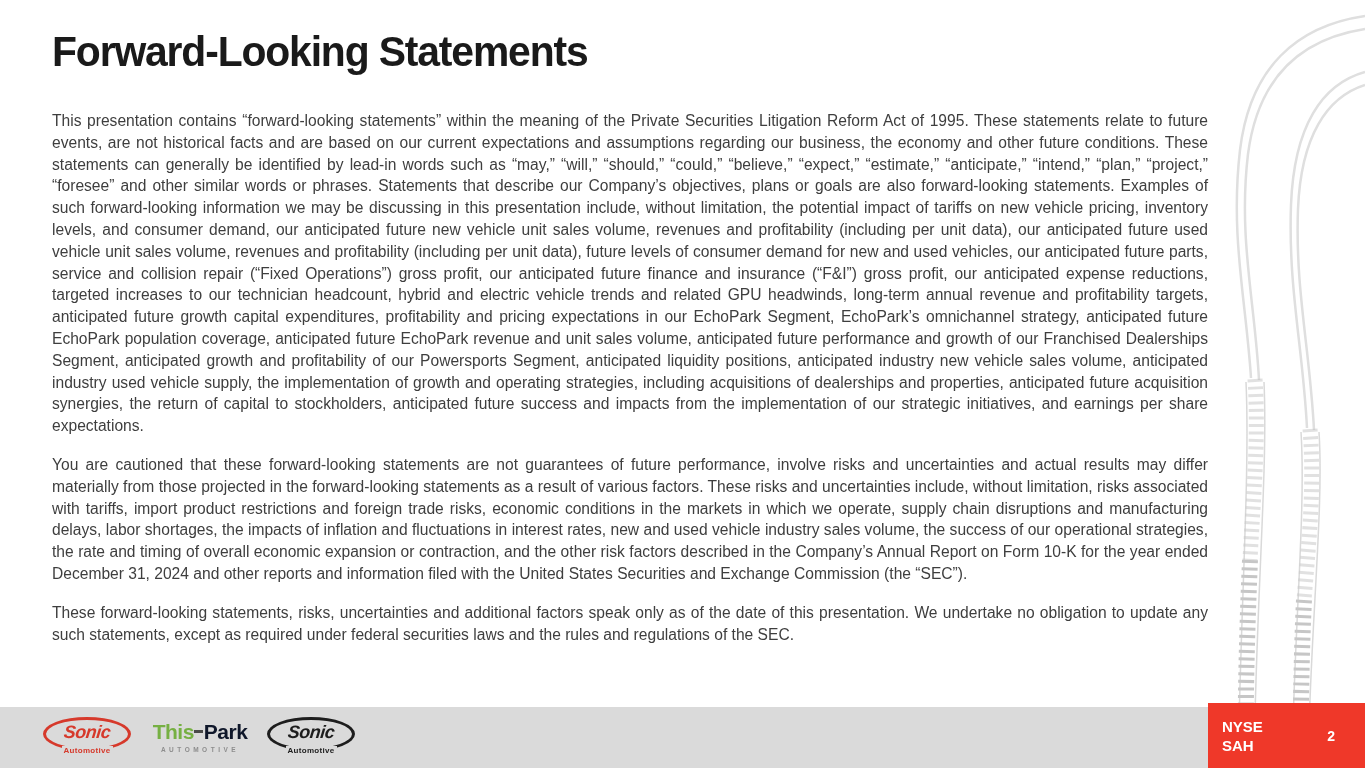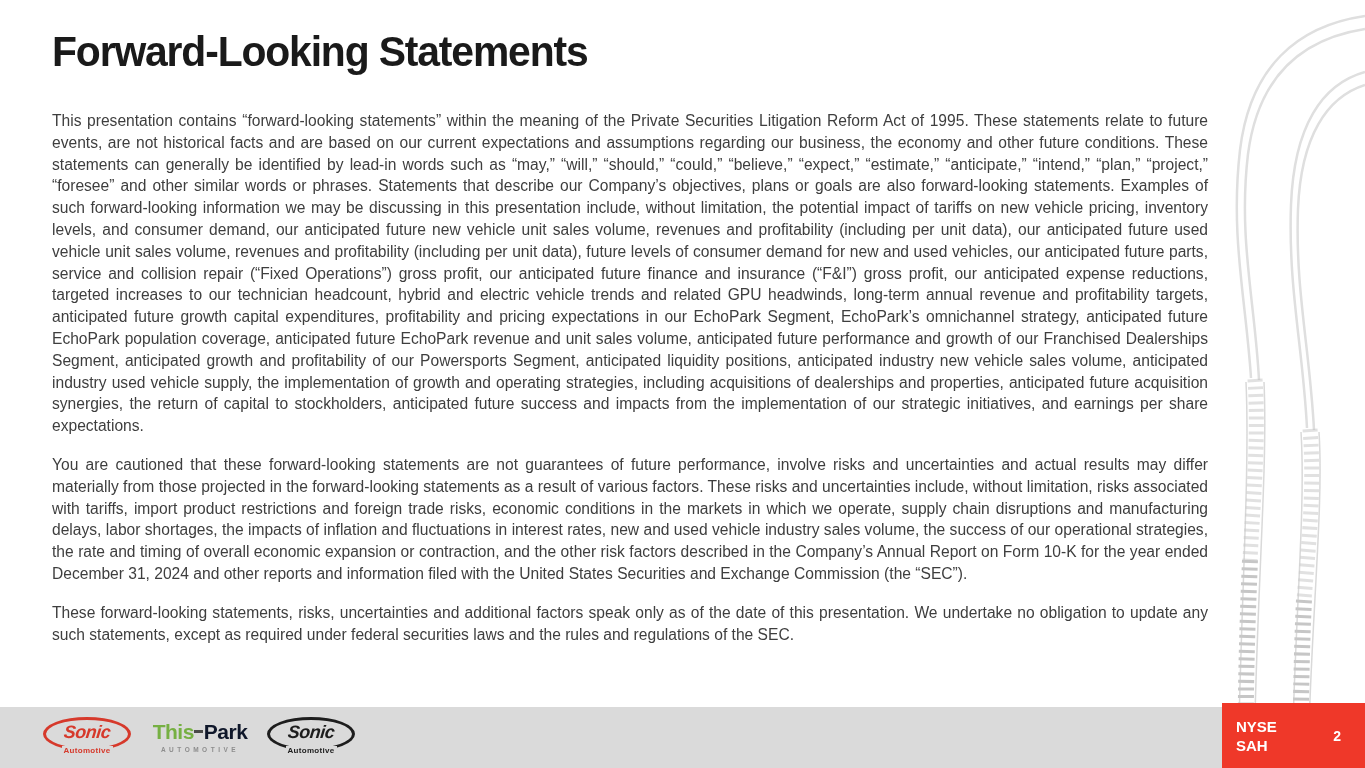--- a/index.html
+++ b/index.html
@@ -146,28 +146,28 @@
     font-weight: 600;
     letter-spacing: 3.5px;
     color: #8d8d8d;
   }
 
   
   .ticker-badge {
     position: absolute;
     right: 0;
     bottom: 0;
-    width: 143px;
+    width: 157px;
     height: 65px;
     background: #ef3829;
     color: #ffffff;
     display: flex;
     align-items: center;
     justify-content: space-between;
-    padding: 0 24px 0 14px;
+    padding: 0 30px 0 14px;
   }
   .ticker-badge .ticker {
     font-weight: 700;
     font-size: 15px;
     line-height: 19px;
   }
   .ticker-badge .pagenum {
     font-weight: 700;
     font-size: 14px;
   }

